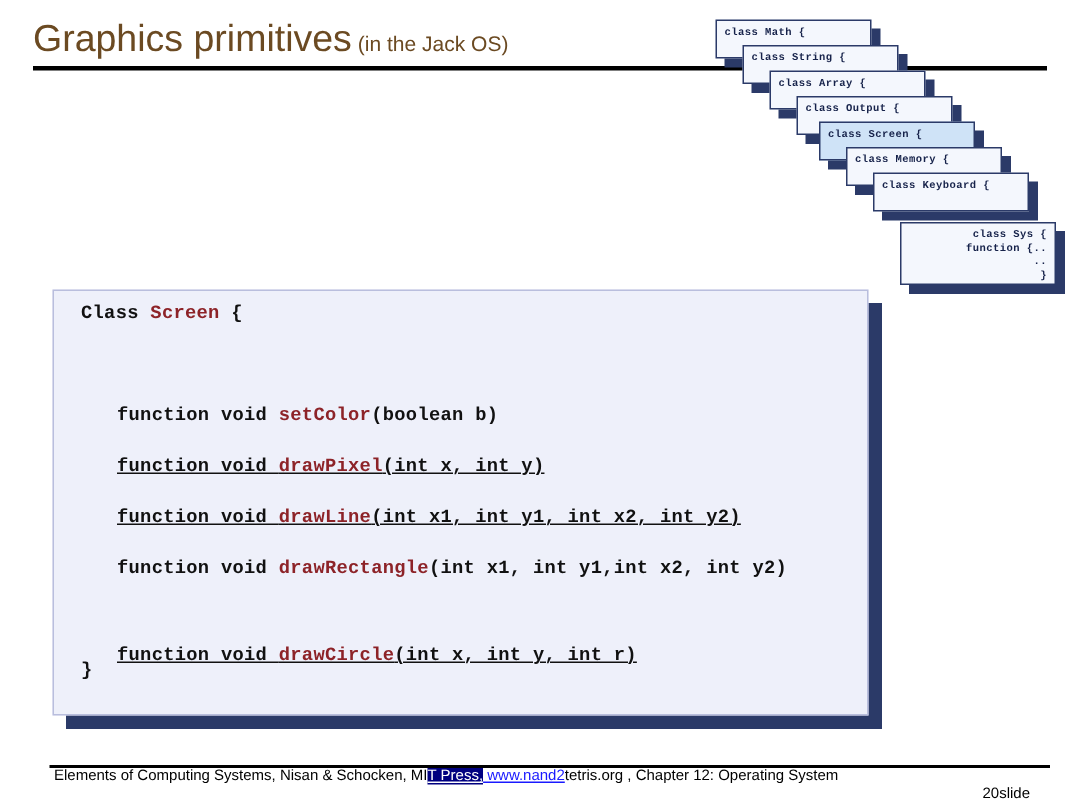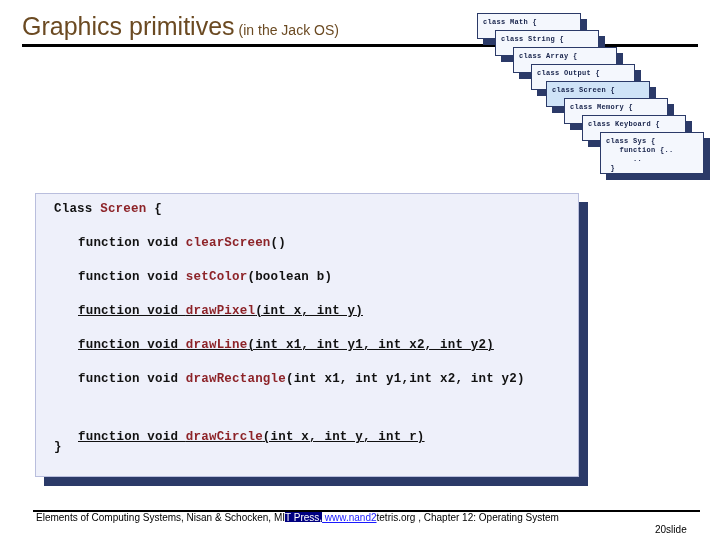--- a/index.html
+++ b/index.html
@@ -141,29 +141,28 @@
 <div id="title-rule"></div>
 
 <div id="class-stack">
     <div class="class-box" style="left: 477px; top: 13px; width: 104px; height: 26px;">class Math {</div>
     <div class="class-box" style="left: 495px; top: 30px; width: 104px; height: 26px;">class String {</div>
     <div class="class-box" style="left: 513px; top: 47px; width: 104px; height: 26px;">class Array {</div>
     <div class="class-box" style="left: 531px; top: 64px; width: 104px; height: 26px;">class Output {</div>
     <div class="class-box highlight" style="left: 546px; top: 81px; width: 104px; height: 26px;">class Screen {</div>
     <div class="class-box" style="left: 564px; top: 98px; width: 104px; height: 26px;">class Memory {</div>
     <div class="class-box" style="left: 582px; top: 115px; width: 104px; height: 26px;">class Keyboard {</div>
-    <div class="class-box" style="left: 600px; top: 132px; width: 104px; height: 42px;">class Sys {
+    <div class="class-box" style="left: 600px; top: 148px; width: 104px; height: 42px; text-align: right;">class Sys {
    function {..
       ..
  }</div>
   </div>
 
 <div id="code-panel">
     <div class="code-line" style="left: 18px; top: 8px;"><span class="kw">Class </span><span class="fn">Screen</span><span class="kw"> {</span></div>
-    <div class="code-line" style="left: 42px; top: 42px;"><span class="kw">function void </span><span class="fn">clearScreen</span><span class="kw">()</span></div>
     <div class="code-line underlined" style="left: 42px; top: 110px;"><span class="kw">function void </span><span class="fn">drawPixel</span><span class="kw">(int x, int y)</span></div>
     <div class="code-line" style="left: 42px; top: 76px;"><span class="kw">function void </span><span class="fn">setColor</span><span class="kw">(boolean b)</span></div>
     <div class="code-line underlined" style="left: 42px; top: 144px;"><span class="kw">function void </span><span class="fn">drawLine</span><span class="kw">(int x1, int y1, int x2, int y2)</span></div>
     <div class="code-line" style="left: 42px; top: 178px;"><span class="kw">function void </span><span class="fn">drawRectangle</span><span class="kw">(int x1, int y1,int x2, int y2)</span></div>
     <div class="code-line underlined" style="left: 42px; top: 212px; margin-top: 24px;"><span class="kw">function void </span><span class="fn">drawCircle</span><span class="kw">(int x, int y, int r)</span></div>
     <div class="code-line" style="left: 18px; top: 246px;"><span class="kw">}</span></div>
   </div>
 
 <div id="footer-rule"></div>
 <div id="footer-text">

